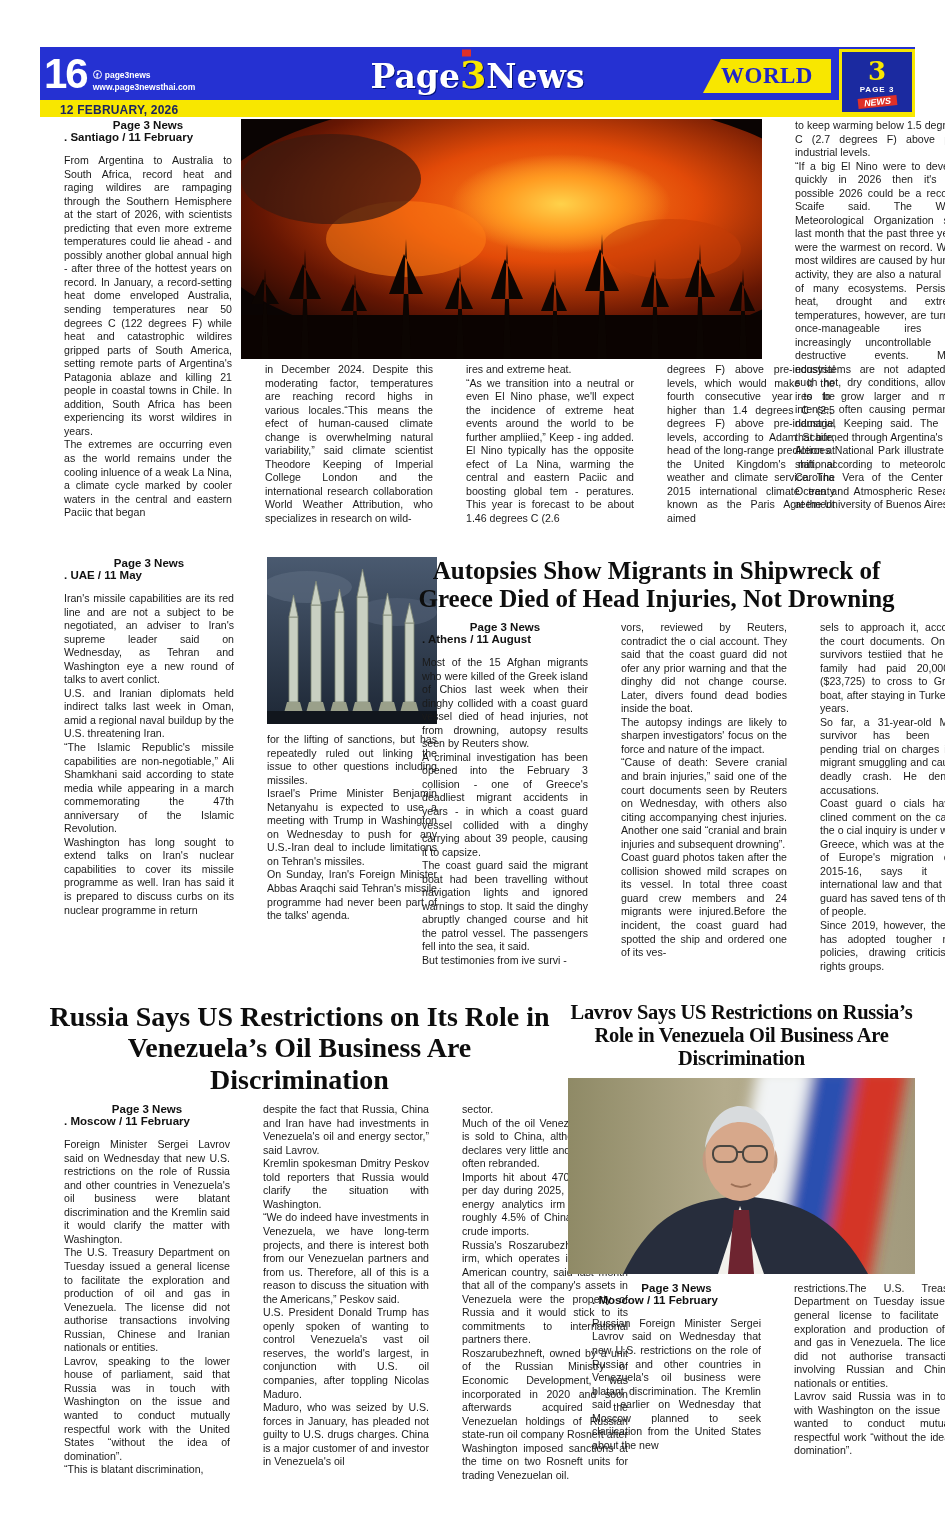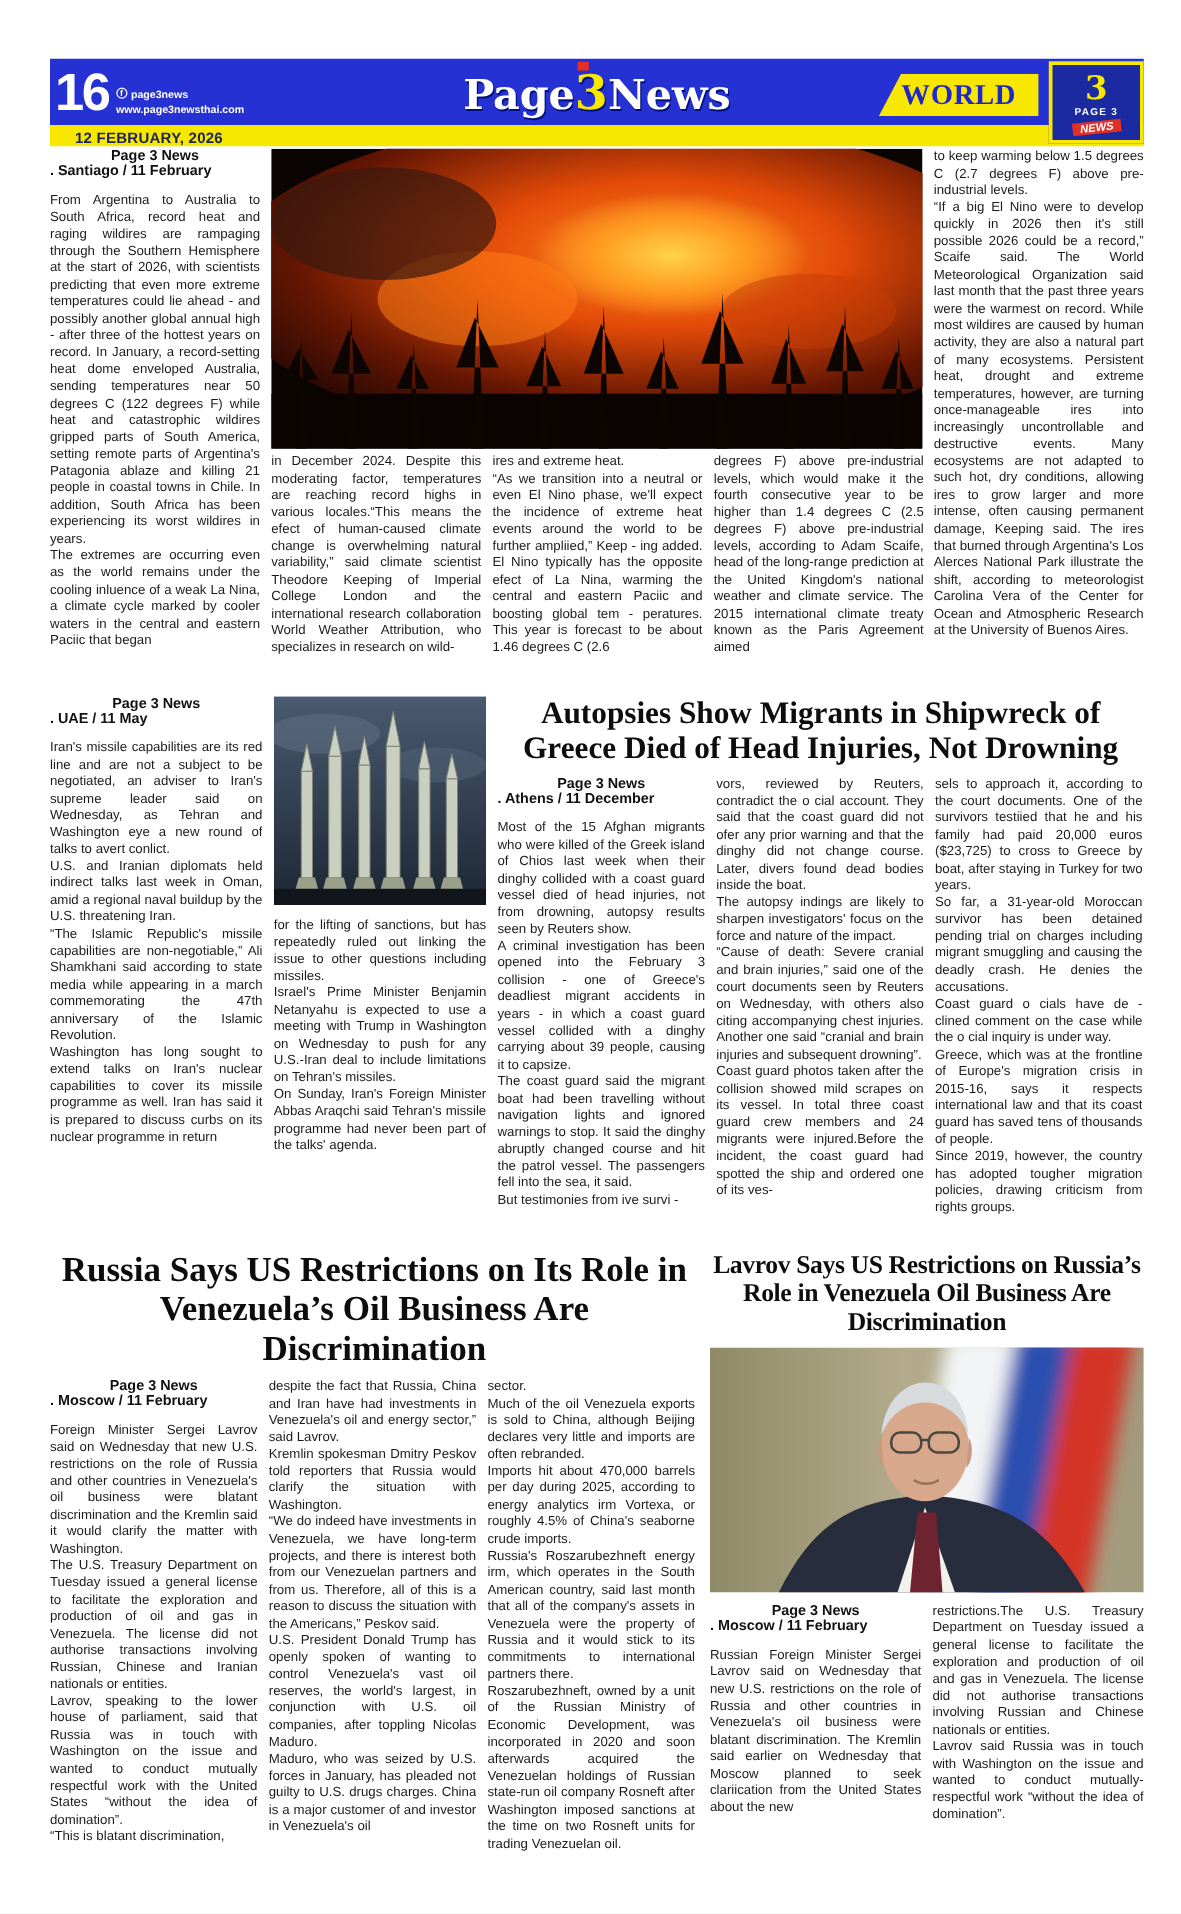--- a/index.html
+++ b/index.html
@@ -29,21 +29,21 @@
 
   
   .main-headline { font-weight:bold; font-size:29.5px; letter-spacing:-1px; text-align:center; color:#0d0d0d; margin:3px 0 6px 0; line-height:1.1; }
   .serif-headline { font-family:"Liberation Serif", serif; font-weight:bold; text-align:center; color:#0d0d0d; line-height:1.12; }
 
   
   .byline { font-weight:bold; font-size:11.5px; color:#111; margin-bottom:11px; }
   .byline .src { display:block; text-align:center; }
   .byline .place { display:block; text-align:left; }
   .body-text { font-size:10.6px; line-height:1.28; text-align:justify; white-space:pre-line; color:#1a1a1a; hyphens:none; }
-  .col { overflow:hidden; }
+  .col { overflow:hidden;margin-left:24px; }
 
   .row { display:flex; gap:9px; }
   
   .heat-row { height:432px; margin-top:2px; }
   .heat-col { width:168px; flex:none; }
   .heat-mid { width:521px; flex:none; display:flex; flex-direction:column; }
   .heat-photo { width:521px; height:240px; flex:none; }
   .heat-mid-cols { display:flex; gap:9px; margin-top:4px; flex:1; }
   .heat-mid-col { width:168px; flex:none; overflow:hidden; }
 
@@ -230,21 +230,21 @@
           </div>
         </div>
       </div>
 
       <div class="autopsies-sec">
         <div class="serif-headline autopsies-headline">Autopsies Show Migrants in Shipwreck of Greece Died of Head Injuries, Not Drowning</div>
         <div class="autopsies-cols">
           <div class="col autopsies-col">
             <div class="byline">
               <span class="src">Page 3 News</span>
-              <span class="place">. Athens / 11 December</span>
+              <span class="place">. Athens / 11 August</span>
             </div>
             <div class="body-text">Most of the 15 Afghan migrants who were killed of the Greek island of Chios last week when their dinghy collided with a coast guard vessel died of head injuries, not from drowning, autopsy results seen by Reuters show.
 A criminal investigation has been opened into the February 3 collision - one of Greece's deadliest migrant accidents in years - in which a coast guard vessel collided with a dinghy carrying about 39 people, causing it to capsize.
 The coast guard said the migrant boat had been travelling without navigation lights and ignored warnings to stop. It said the dinghy abruptly changed course and hit the patrol vessel. The passengers fell into the sea, it said.
 But testimonies from ive survi -</div>
           </div>
           <div class="col autopsies-col">
             <div class="body-text">vors, reviewed by Reuters, contradict the o cial account. They said that the coast guard did not ofer any prior warning and that the dinghy did not change course. Later, divers found dead bodies inside the boat.
 The autopsy indings are likely to sharpen investigators' focus on the force and nature of the impact.
 “Cause of death: Severe cranial and brain injuries,” said one of the court documents seen by Reuters on Wednesday, with others also citing accompanying chest injuries. Another one said “cranial and brain injuries and subsequent drowning”.

